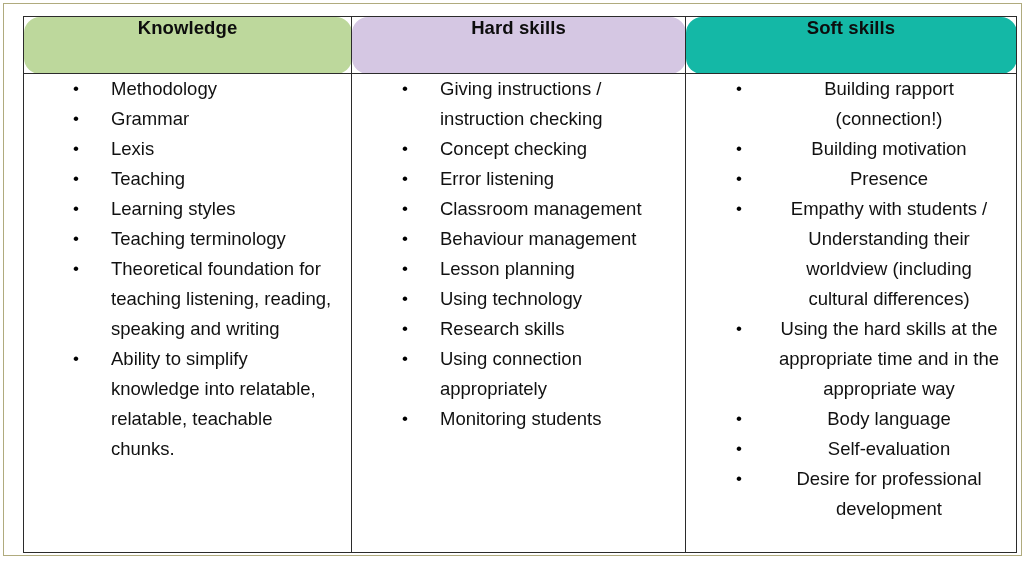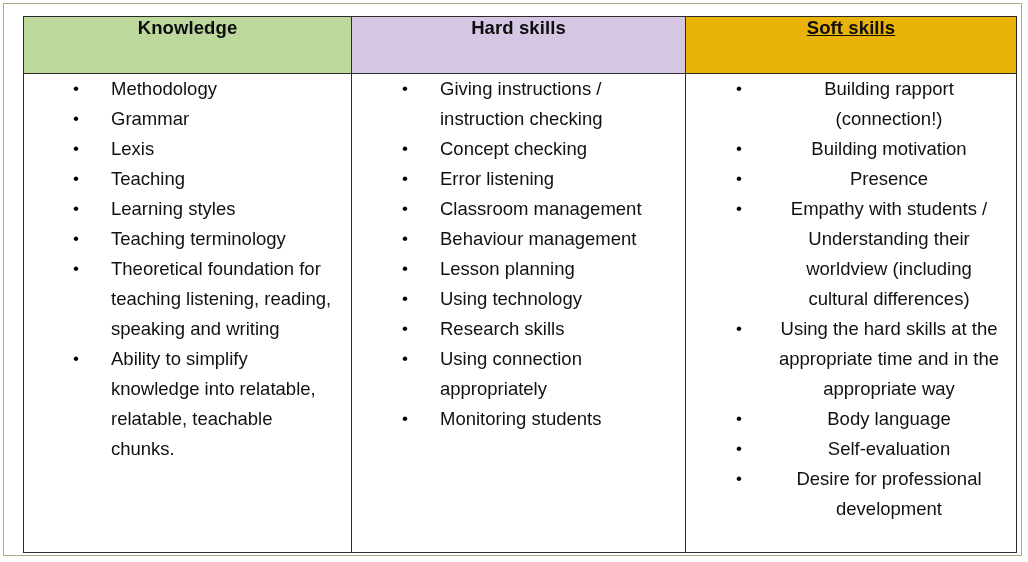--- a/index.html
+++ b/index.html
@@ -51,20 +51,21 @@
 
   
   th.hdr {
     height: 56px;
     text-align: center;
     vertical-align: middle;
     font-size: 18.5px;
     font-weight: bold;
     color: #0d0d0d;
     letter-spacing: 0.1px;
+    border-radius: 16px;
   }
   th.hdr-knowledge  { background: #BDD89C; }
   th.hdr-hard       { background: #D5C7E3; }
   th.hdr-soft       { background: #B8DEE9; }
 
   
   td.body-cell {
     height: 478px;
     padding-top: 5px;
     padding-bottom: 4px;
@@ -119,21 +120,21 @@
 </head>
 <body>
 
 <div id="doc-frame">
   <div id="table-wrap">
     <table class="skills-table">
       <thead>
         <tr>
           <th class="hdr hdr-knowledge" style="width: 327px; background: rgb(189, 216, 156);">Knowledge</th>
           <th class="hdr hdr-hard" style="width: 333px; background: rgb(213, 199, 227);">Hard skills</th>
-          <th class="hdr hdr-soft" style="width: 330px; background: #eab308; text-decoration: underline;">Soft skills</th>
+          <th class="hdr hdr-soft" style="width: 330px; background: #14b8a6;">Soft skills</th>
         </tr>
       </thead>
       <tbody>
         <tr>
           <td class="body-cell col1">
             <ul class="bullets">
                 <li>Methodology</li>
                 <li>Grammar</li>
                 <li>Lexis</li>
                 <li>Teaching</li>

